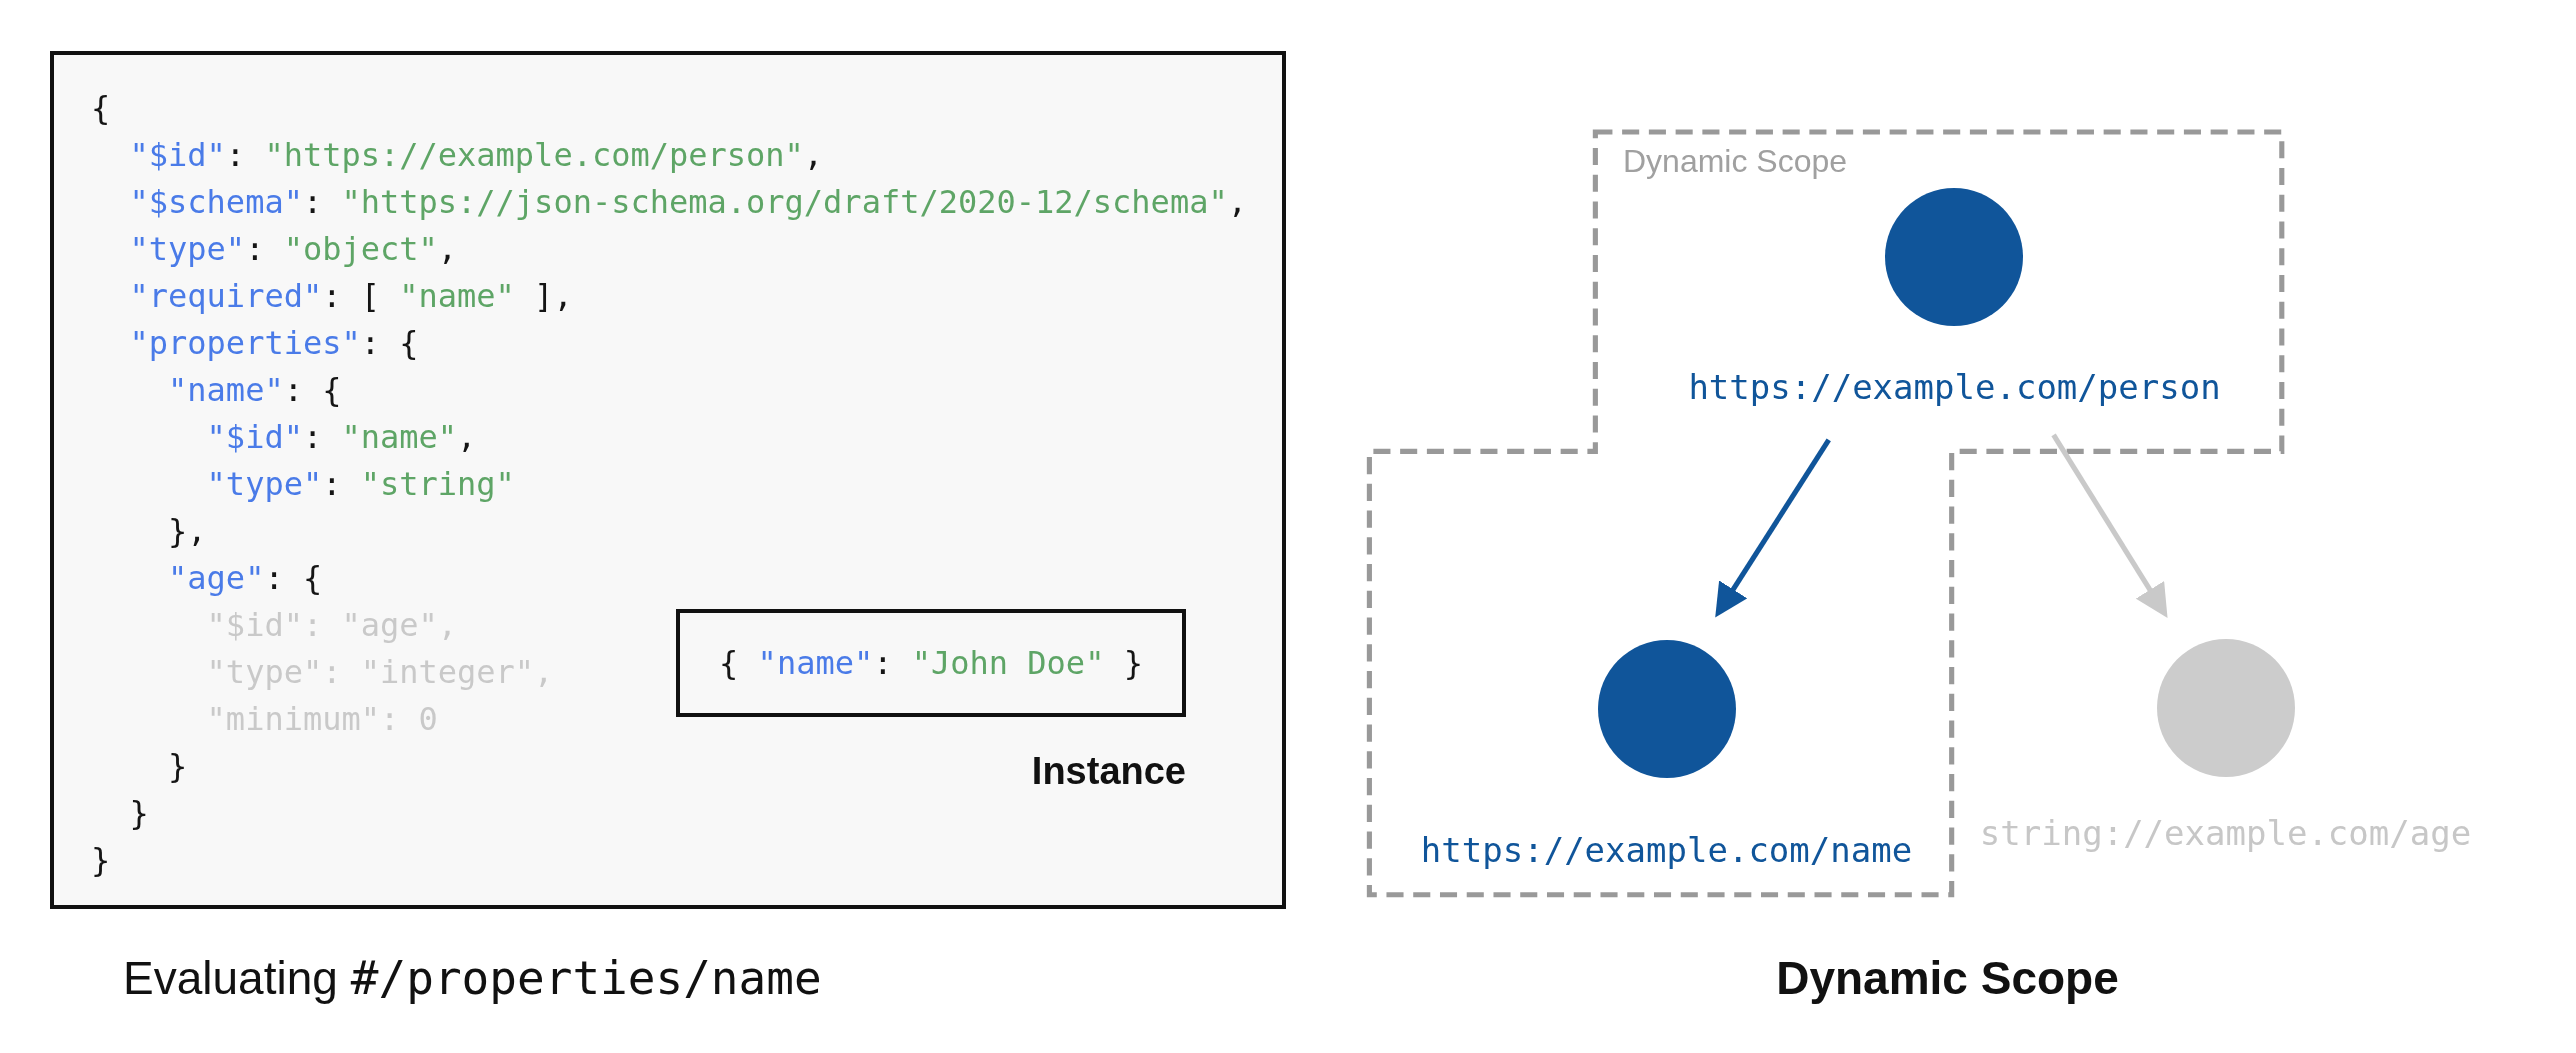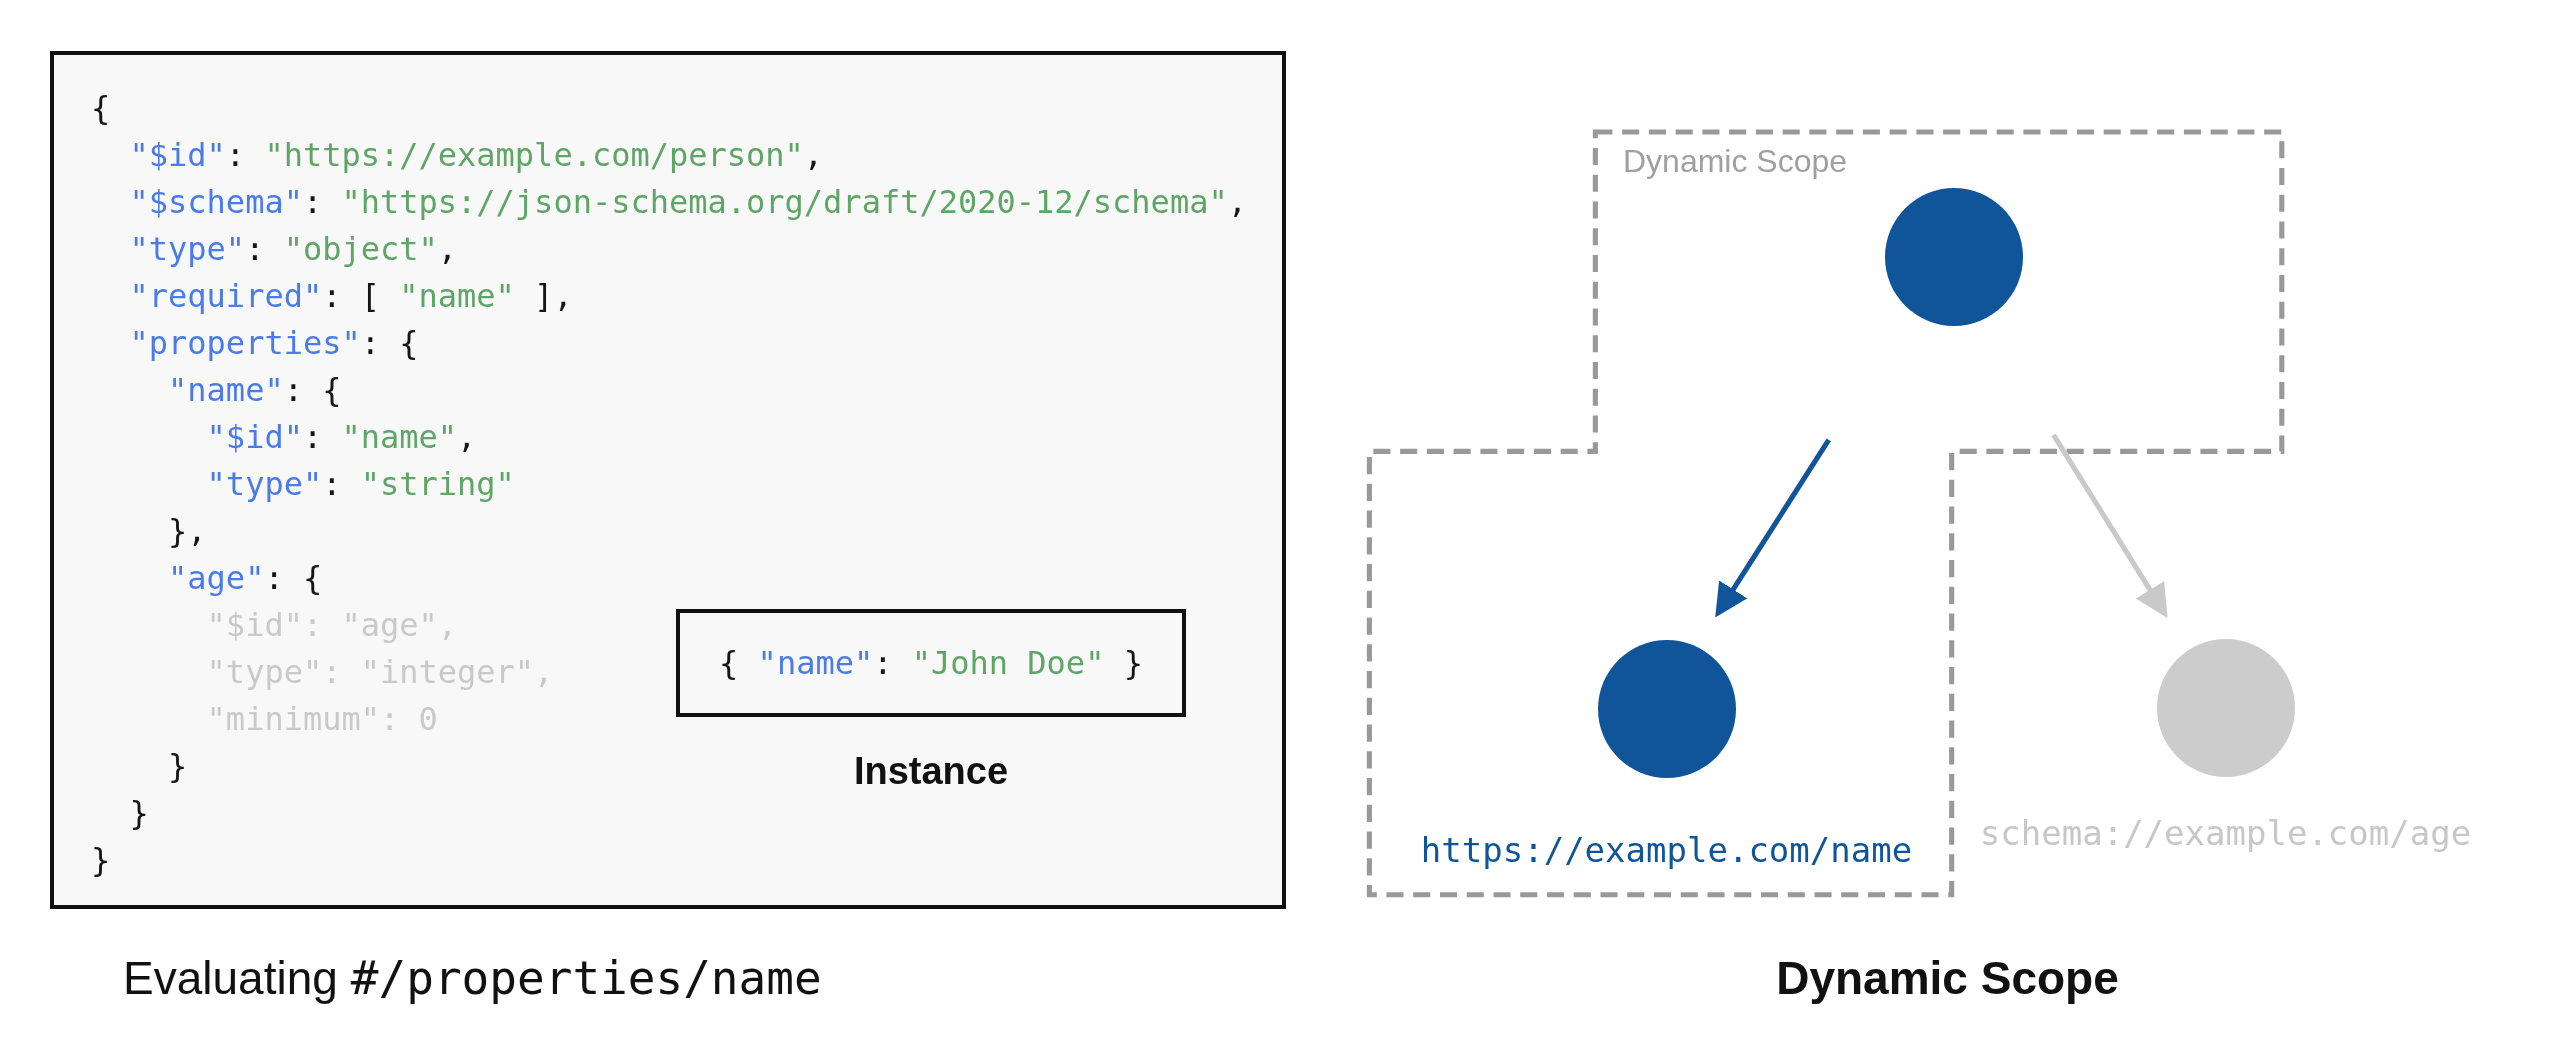--- a/index.html
+++ b/index.html
@@ -23,21 +23,21 @@
   .seg-punct{color:var(--code-text,#151515);}
   .code-line.dim span{color:var(--code-dim,#c9c9c9) !important;}
   .instance-box{
     position:absolute;left:676px;top:609px;width:510px;height:108px;
     box-sizing:border-box;border:4px solid var(--panel-border,#111);
     background:var(--panel-bg,#f8f8f8);
     display:flex;align-items:center;justify-content:center;
     font-family:"DejaVu Sans Mono",monospace;font-size:32px;white-space:pre;
   }
   .instance-label{
-    position:absolute;left:676px;top:750px;width:510px;text-align:center;
+    position:absolute;left:676px;top:750px;width:510px;text-align:right;
     font-weight:700;font-size:38px;color:#111;
   }
   
   .caption-left{
     position:absolute;left:123px;top:951px;font-size:46px;color:#111;white-space:nowrap;
   }
   .caption-left .cap-bold{font-weight:400;}
   .caption-left .cap-mono{
     font-family:"DejaVu Sans Mono",monospace;margin-left:13px;font-weight:400;
   }
@@ -100,23 +100,24 @@
       </marker>
     </defs>
     <path class="scope-outline" d="M 2802 232 L 4008 232 L 4008 793 L 3428 793 L 3428 1572 L 2405 1572 L 2405 793 L 2802 793 Z"></path>
     <line class="arrow-active" x1="3212" y1="773" x2="3022" y2="1070" marker-end="url(#head-blue)"></line>
     <line class="arrow-inactive" x1="3607" y1="764" x2="3798" y2="1071" marker-end="url(#head-gray)"></line>
   </svg>
 
   <div class="scope-region-label">Dynamic Scope</div>
 
   <div class="node node-active node-person"></div>
+  <div class="node-label label-person">https://example.com/person</div>
 
   <div class="node node-active node-name"></div>
   <div class="node-label label-name">https://example.com/name</div>
 
   <div class="node node-inactive node-age"></div>
-  <div class="node-label label-age">schema://example.com/age</div>
+  <div class="node-label label-age">string://example.com/age</div>
 
   <div class="caption-right">Dynamic Scope</div>
 
 </div>
 
 
 </body></html>

